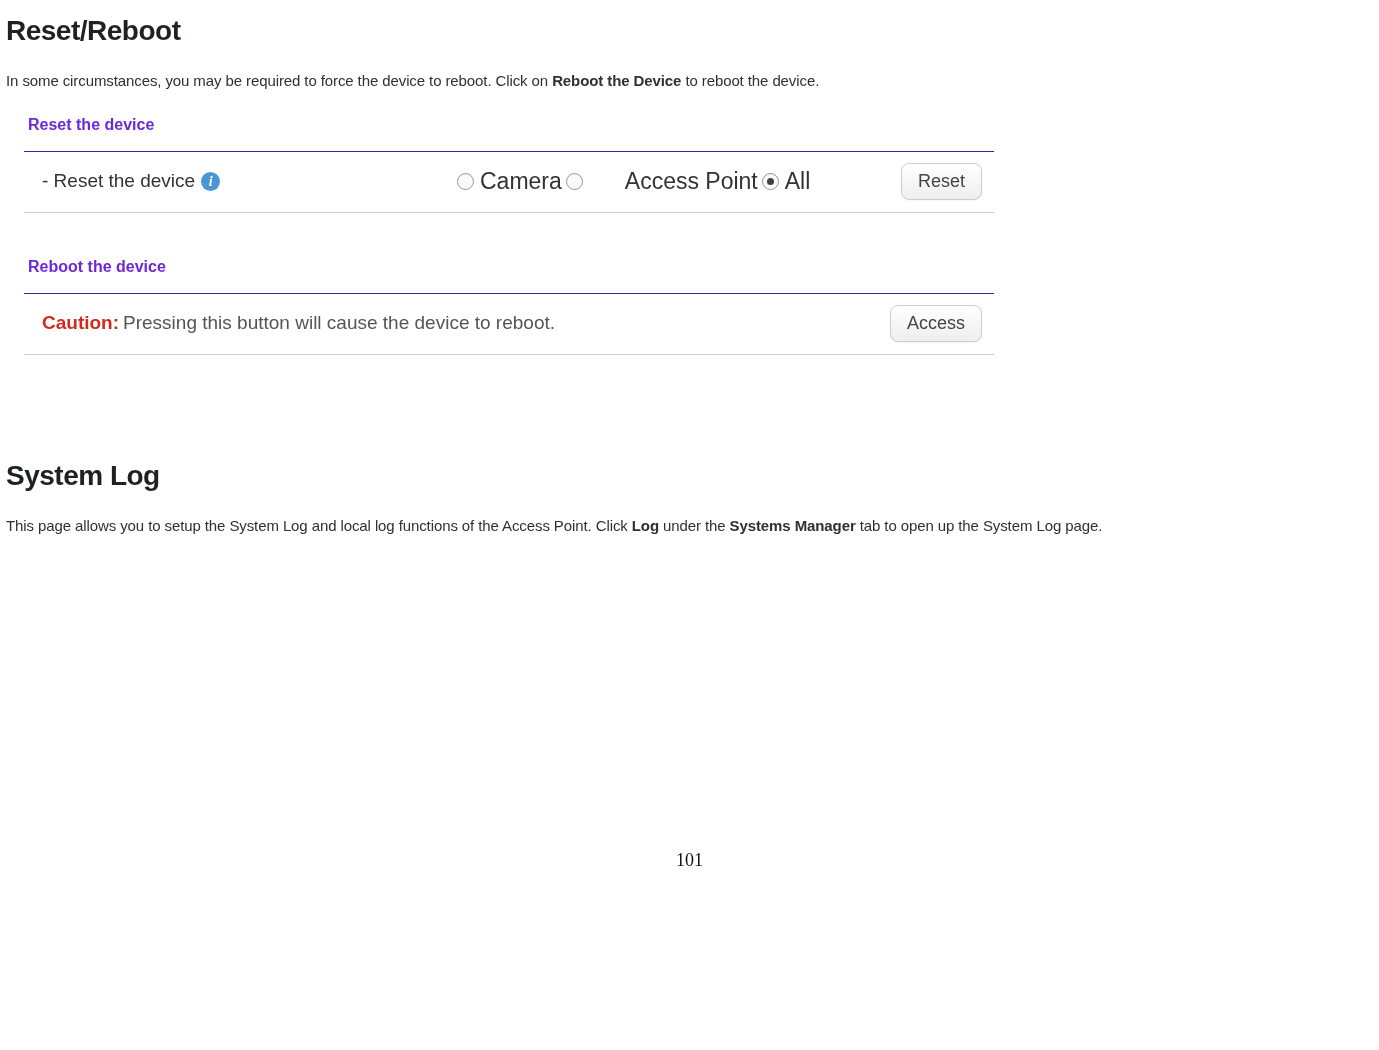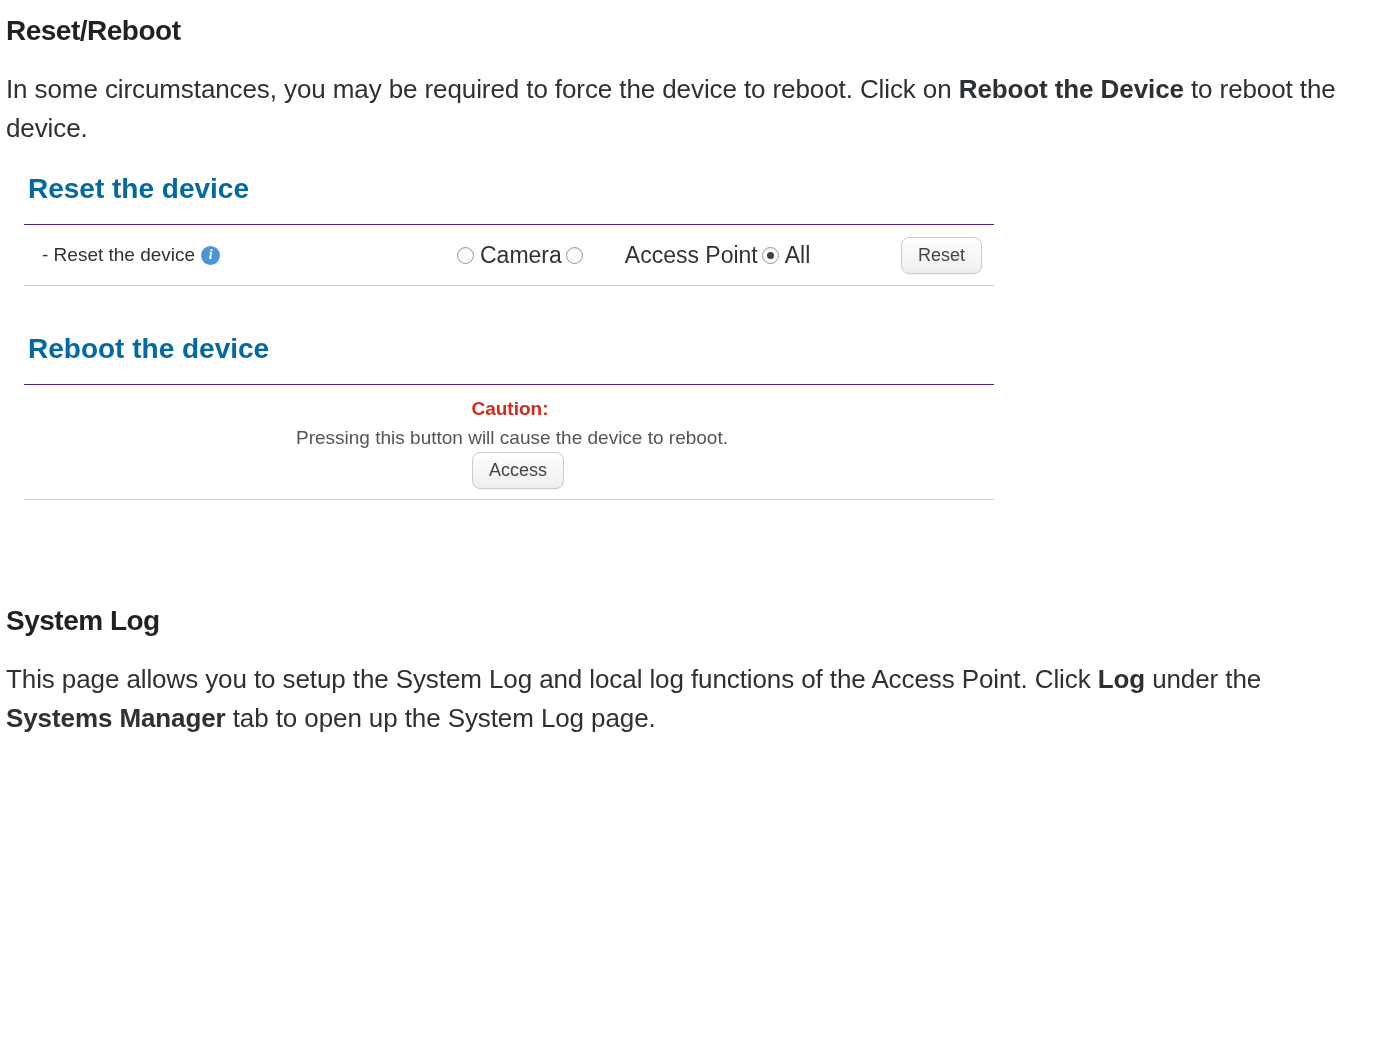--- a/index.html
+++ b/index.html
@@ -15,37 +15,37 @@
     h2.section-heading {
       font-weight: 700;
       font-size: 28px;
       margin: 10px 0 18px 0;
       color: #1f2224;
       letter-spacing: -0.5px;
     }
     p.section-text {
       margin: 0 0 14px 0;
       color: #2e3133;
-      font-size: 26px;
+      font-size: 15px;
       letter-spacing: -0.1px;
     }
     .b { font-weight: 700; }
 
     .screenshot {
       width: 970px;
       margin: 6px 0 0 18px;
       font-family: Arial, "Helvetica Neue", Helvetica, sans-serif;
       font-size: 19px;
       color: #222;
       border-collapse: collapse;
     }
     .panel-title {
       font-weight: 700;
-      color: #0369a1;
-      font-size: 28px;
+      color: #6d28d9;
+      font-size: 16px;
       padding: 6px 4px 14px 4px;
     }
     .bordered-row {
       border-top: 1px solid #4c1d95;
       border-bottom: 1px solid #cfcfcf;
       background: #fff;
       display: flex;
       align-items: center;
       padding: 10px 12px 10px 18px;
       min-height: 40px;
@@ -118,21 +118,20 @@
       padding: 7px 16px;
       cursor: pointer;
       box-shadow: 0 1px 1px rgba(0,0,0,0.04);
       margin-left: 12px;
     }
 
     .caution-row {
       display: flex;
       padding: 10px 12px 10px 18px;
       min-height: 40px;
-      flex-direction: column;
     }
     .caution-label {
       color: #d12b1f;
       font-weight: 700;
       margin-right: 4px;
     }
     .caution-msg {
       color: #555;
       flex: 1;
     }

